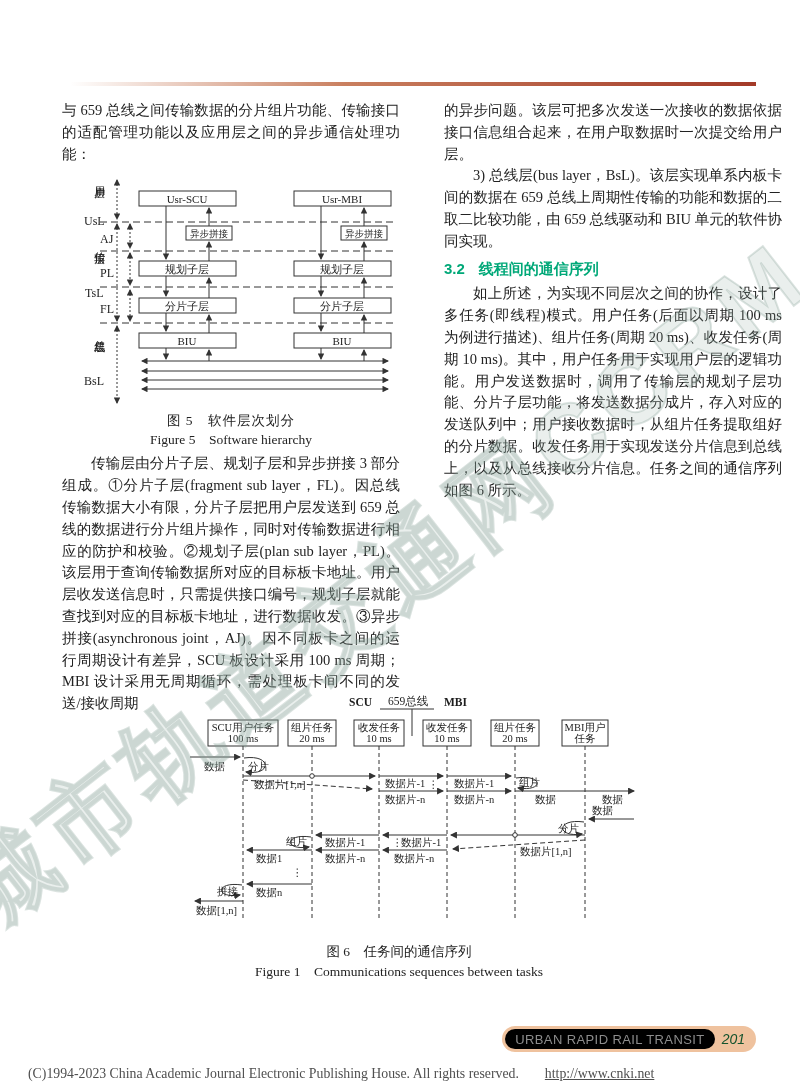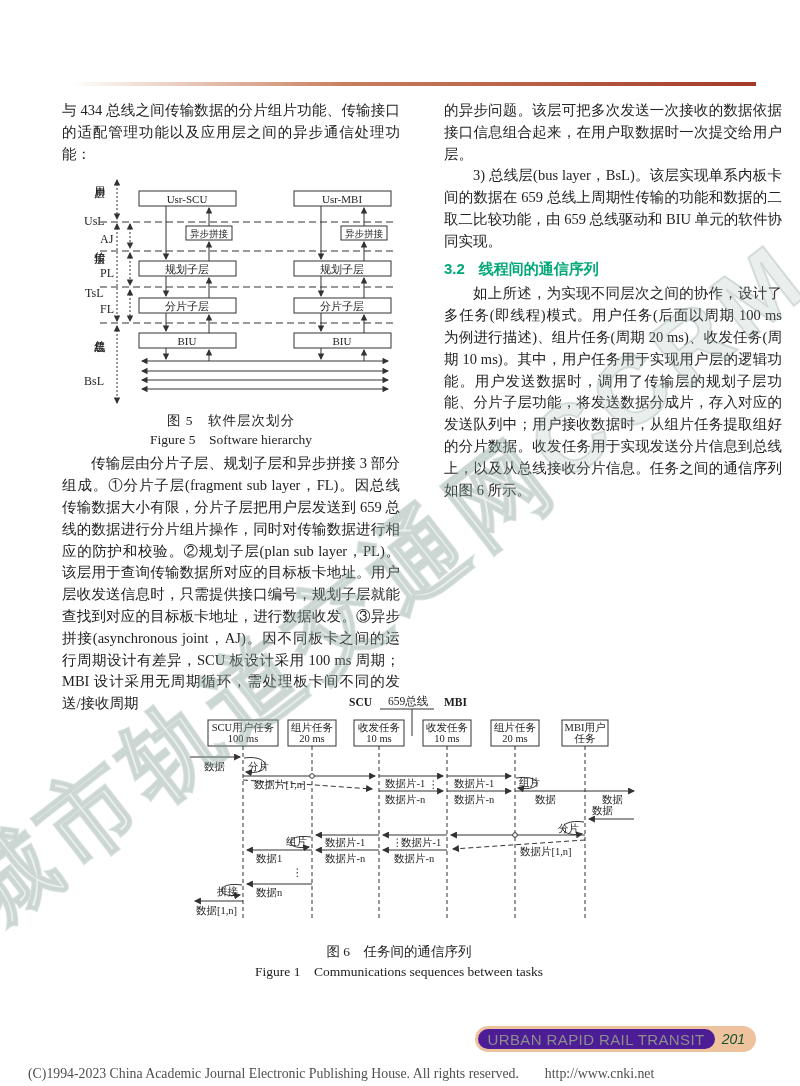--- a/index.html
+++ b/index.html
@@ -31,38 +31,38 @@
   .fig6cap{width:470px;text-align:center;font-size:13.5px;line-height:20px;margin-top:8px;}
   svg text{fill:#1e1e1e;}
   
   .wm{position:absolute;left:-30px;top:845px;font-size:96px;font-weight:bold;white-space:nowrap;
       font-family:"Liberation Sans","DejaVu Sans",sans-serif;letter-spacing:8px;
       color:rgba(150,175,165,0.20);-webkit-text-stroke:2px rgba(125,155,145,0.28);
       transform:rotate(-38deg);transform-origin:left center;pointer-events:none;z-index:5;}
   
   .badge{position:absolute;right:44px;top:1026px;height:26px;background:#efc29e;border-radius:14px;
          display:flex;align-items:center;padding:0 3px 0 3px;}
-  .badge-pill{background:#4c1d95;border-radius:11px;height:20px;display:flex;align-items:center;
-              padding:0 10px;font-family:"Liberation Sans",sans-serif;font-size:15px;color:#8d8d8d;
+  .badge-pill{background:#000000;border-radius:11px;height:20px;display:flex;align-items:center;
+              padding:0 10px;font-family:"Liberation Sans",sans-serif;font-size:13px;color:#8d8d8d;
               letter-spacing:.4px;}
   .badge-num{font-family:"Liberation Sans",sans-serif;font-size:14px;color:#14532d;padding:0 8px 0 7px;font-style:italic;}
   .copyright{position:absolute;left:28px;top:1066px;width:744px;font-size:13.8px;color:#4f4f4f;}
-  .copyright .url{margin-left:26px;}
+  .copyright .url{margin-left:26px;text-decoration:underline;}
 </style>
 </head>
 <body>
 
 <div class="page">
 
   <div class="wm">城市轨道交通网CCRM</div>
 
   <div class="hd-rule"></div>
 
   <div class="col col-left">
-    <p class="para">与 434 总线之间传输数据的分片组片功能、传输接口的适配管理功能以及应用层之间的异步通信处理功能：</p>
+    <p class="para">与 659 总线之间传输数据的分片组片功能、传输接口的适配管理功能以及应用层之间的异步通信处理功能：</p>
 
     <div class="fig5">
       <span class="vlabel" style="left:26px;top:6px;">用户层</span>
       <span class="hlabel" style="left:22px;top:40px;">UsL</span>
       <span class="vlabel" style="left:26px;top:72px;">传输层</span>
       <span class="hlabel" style="left:23px;top:112px;">TsL</span>
       <span class="vlabel" style="left:26px;top:160px;">总线层</span>
       <span class="hlabel" style="left:22px;top:200px;">BsL</span>
       <span class="hlabel" style="left:38px;top:58px;">AJ</span>
       <span class="hlabel" style="left:38px;top:92px;">PL</span>

